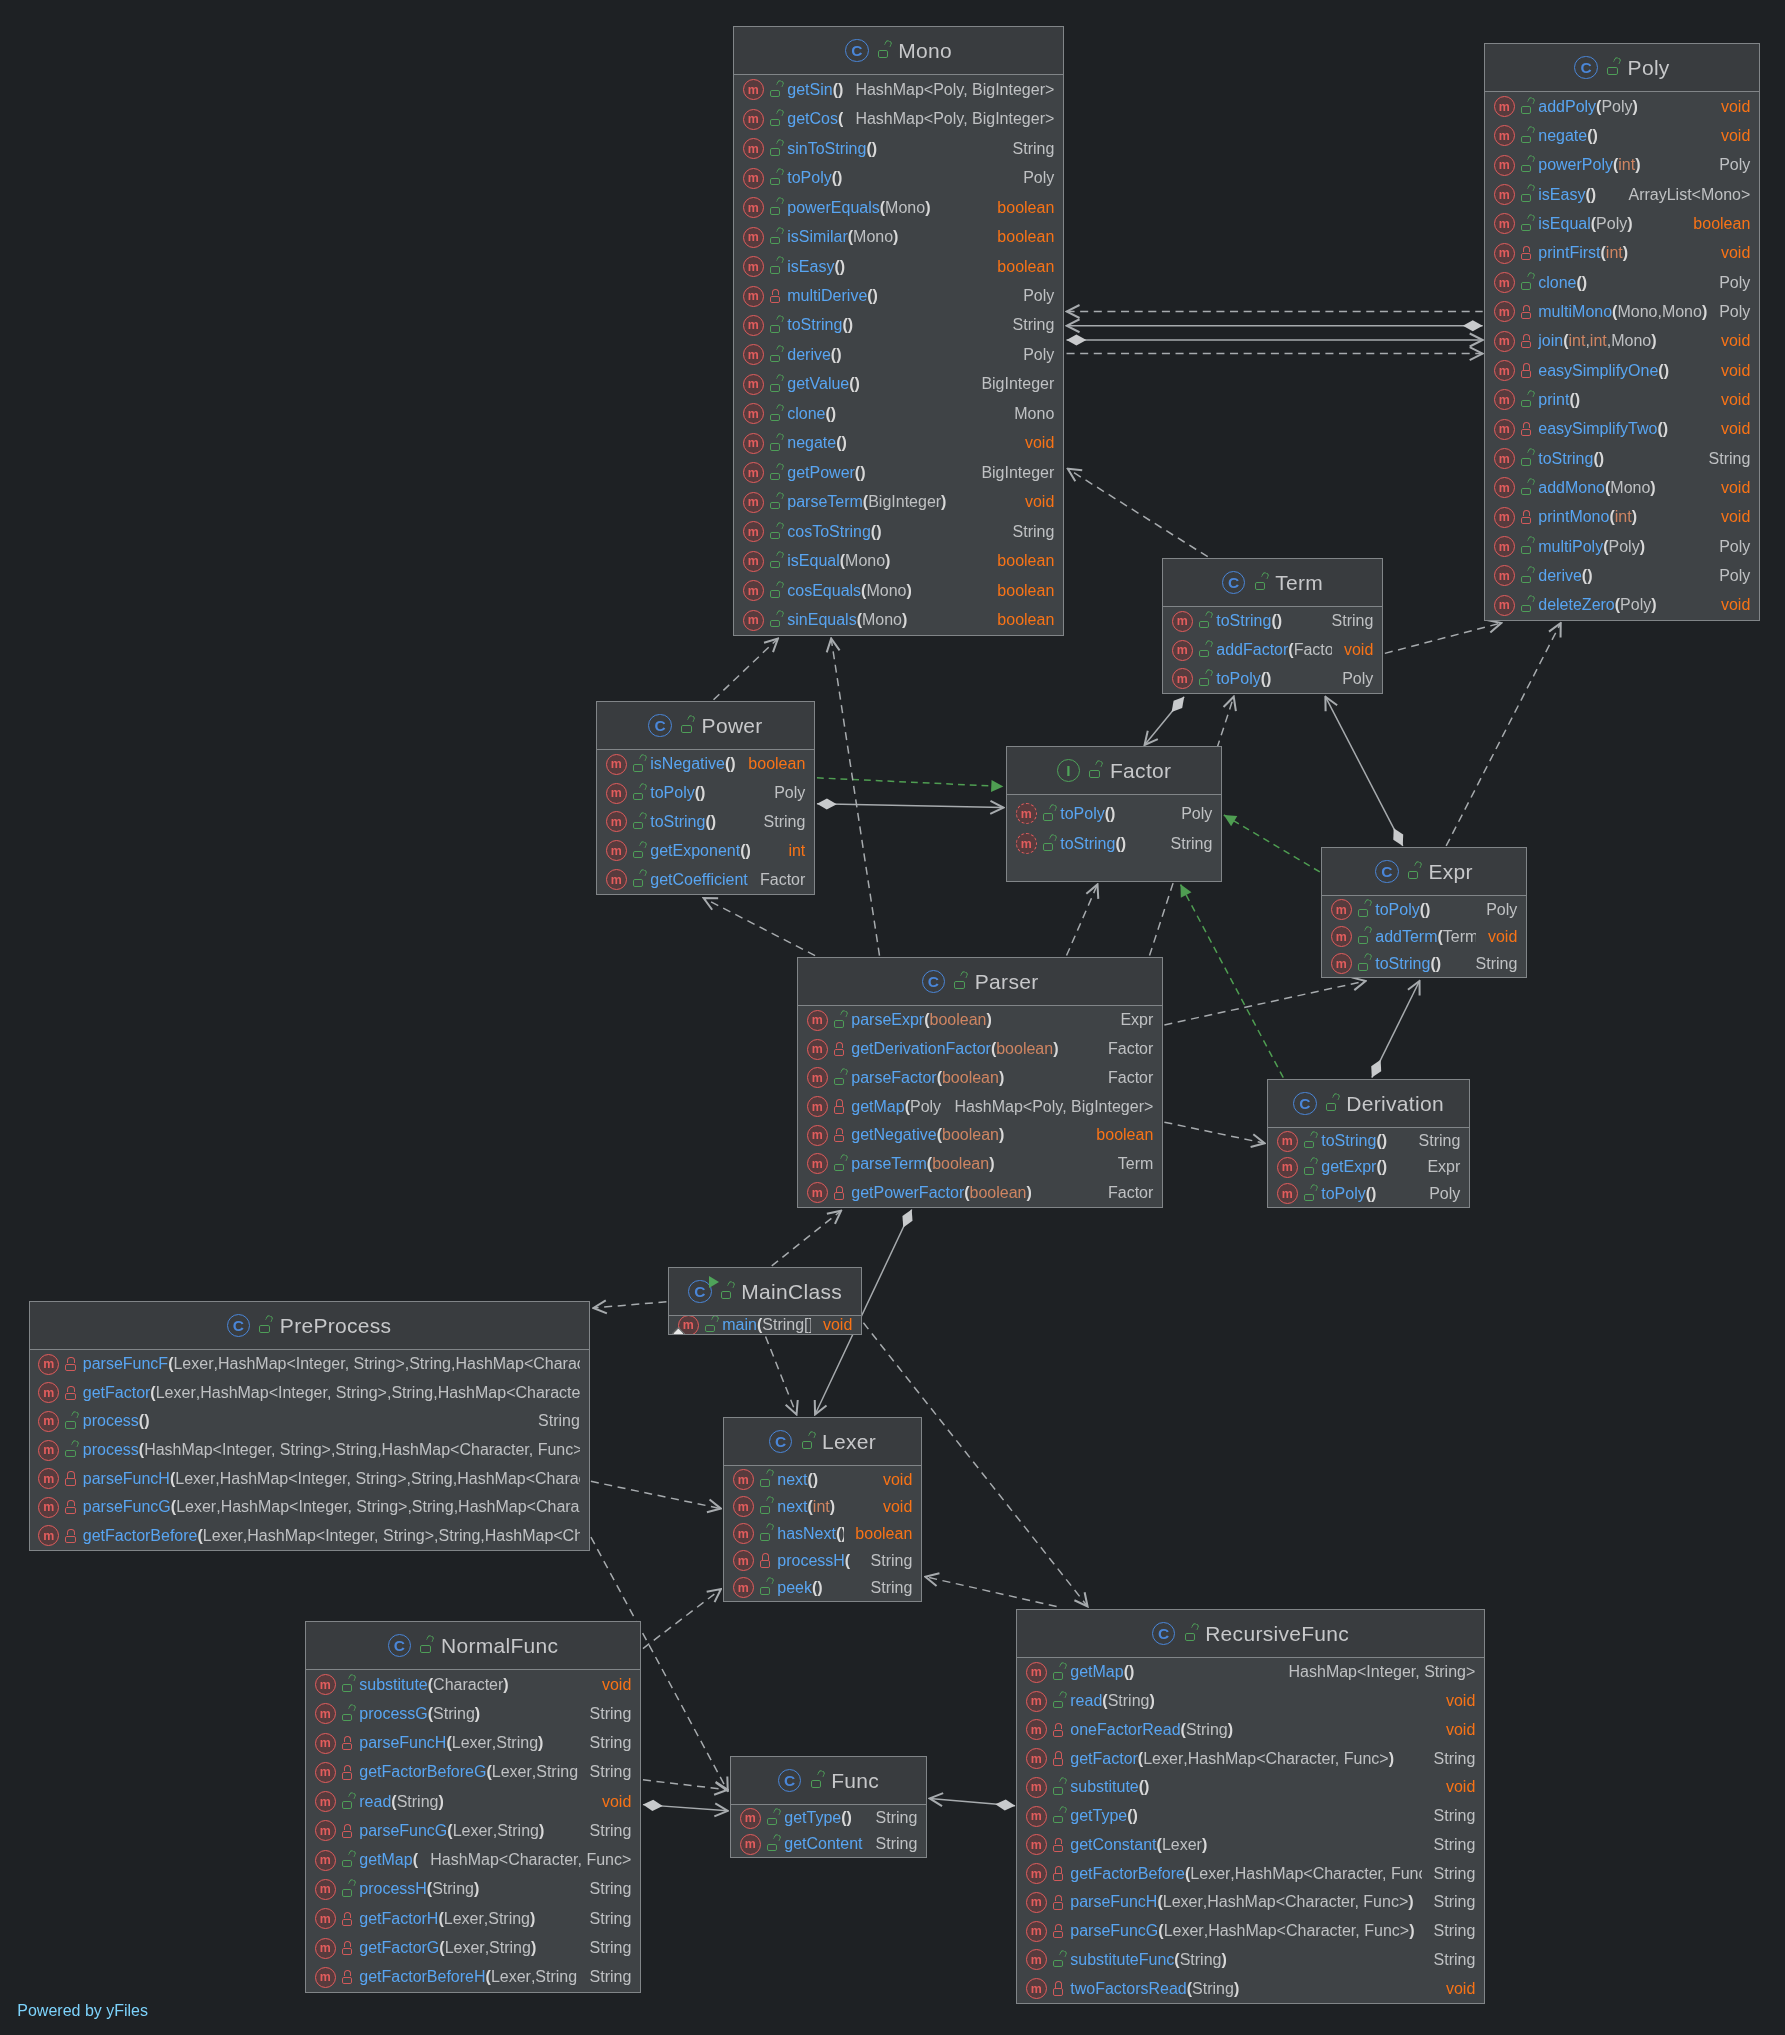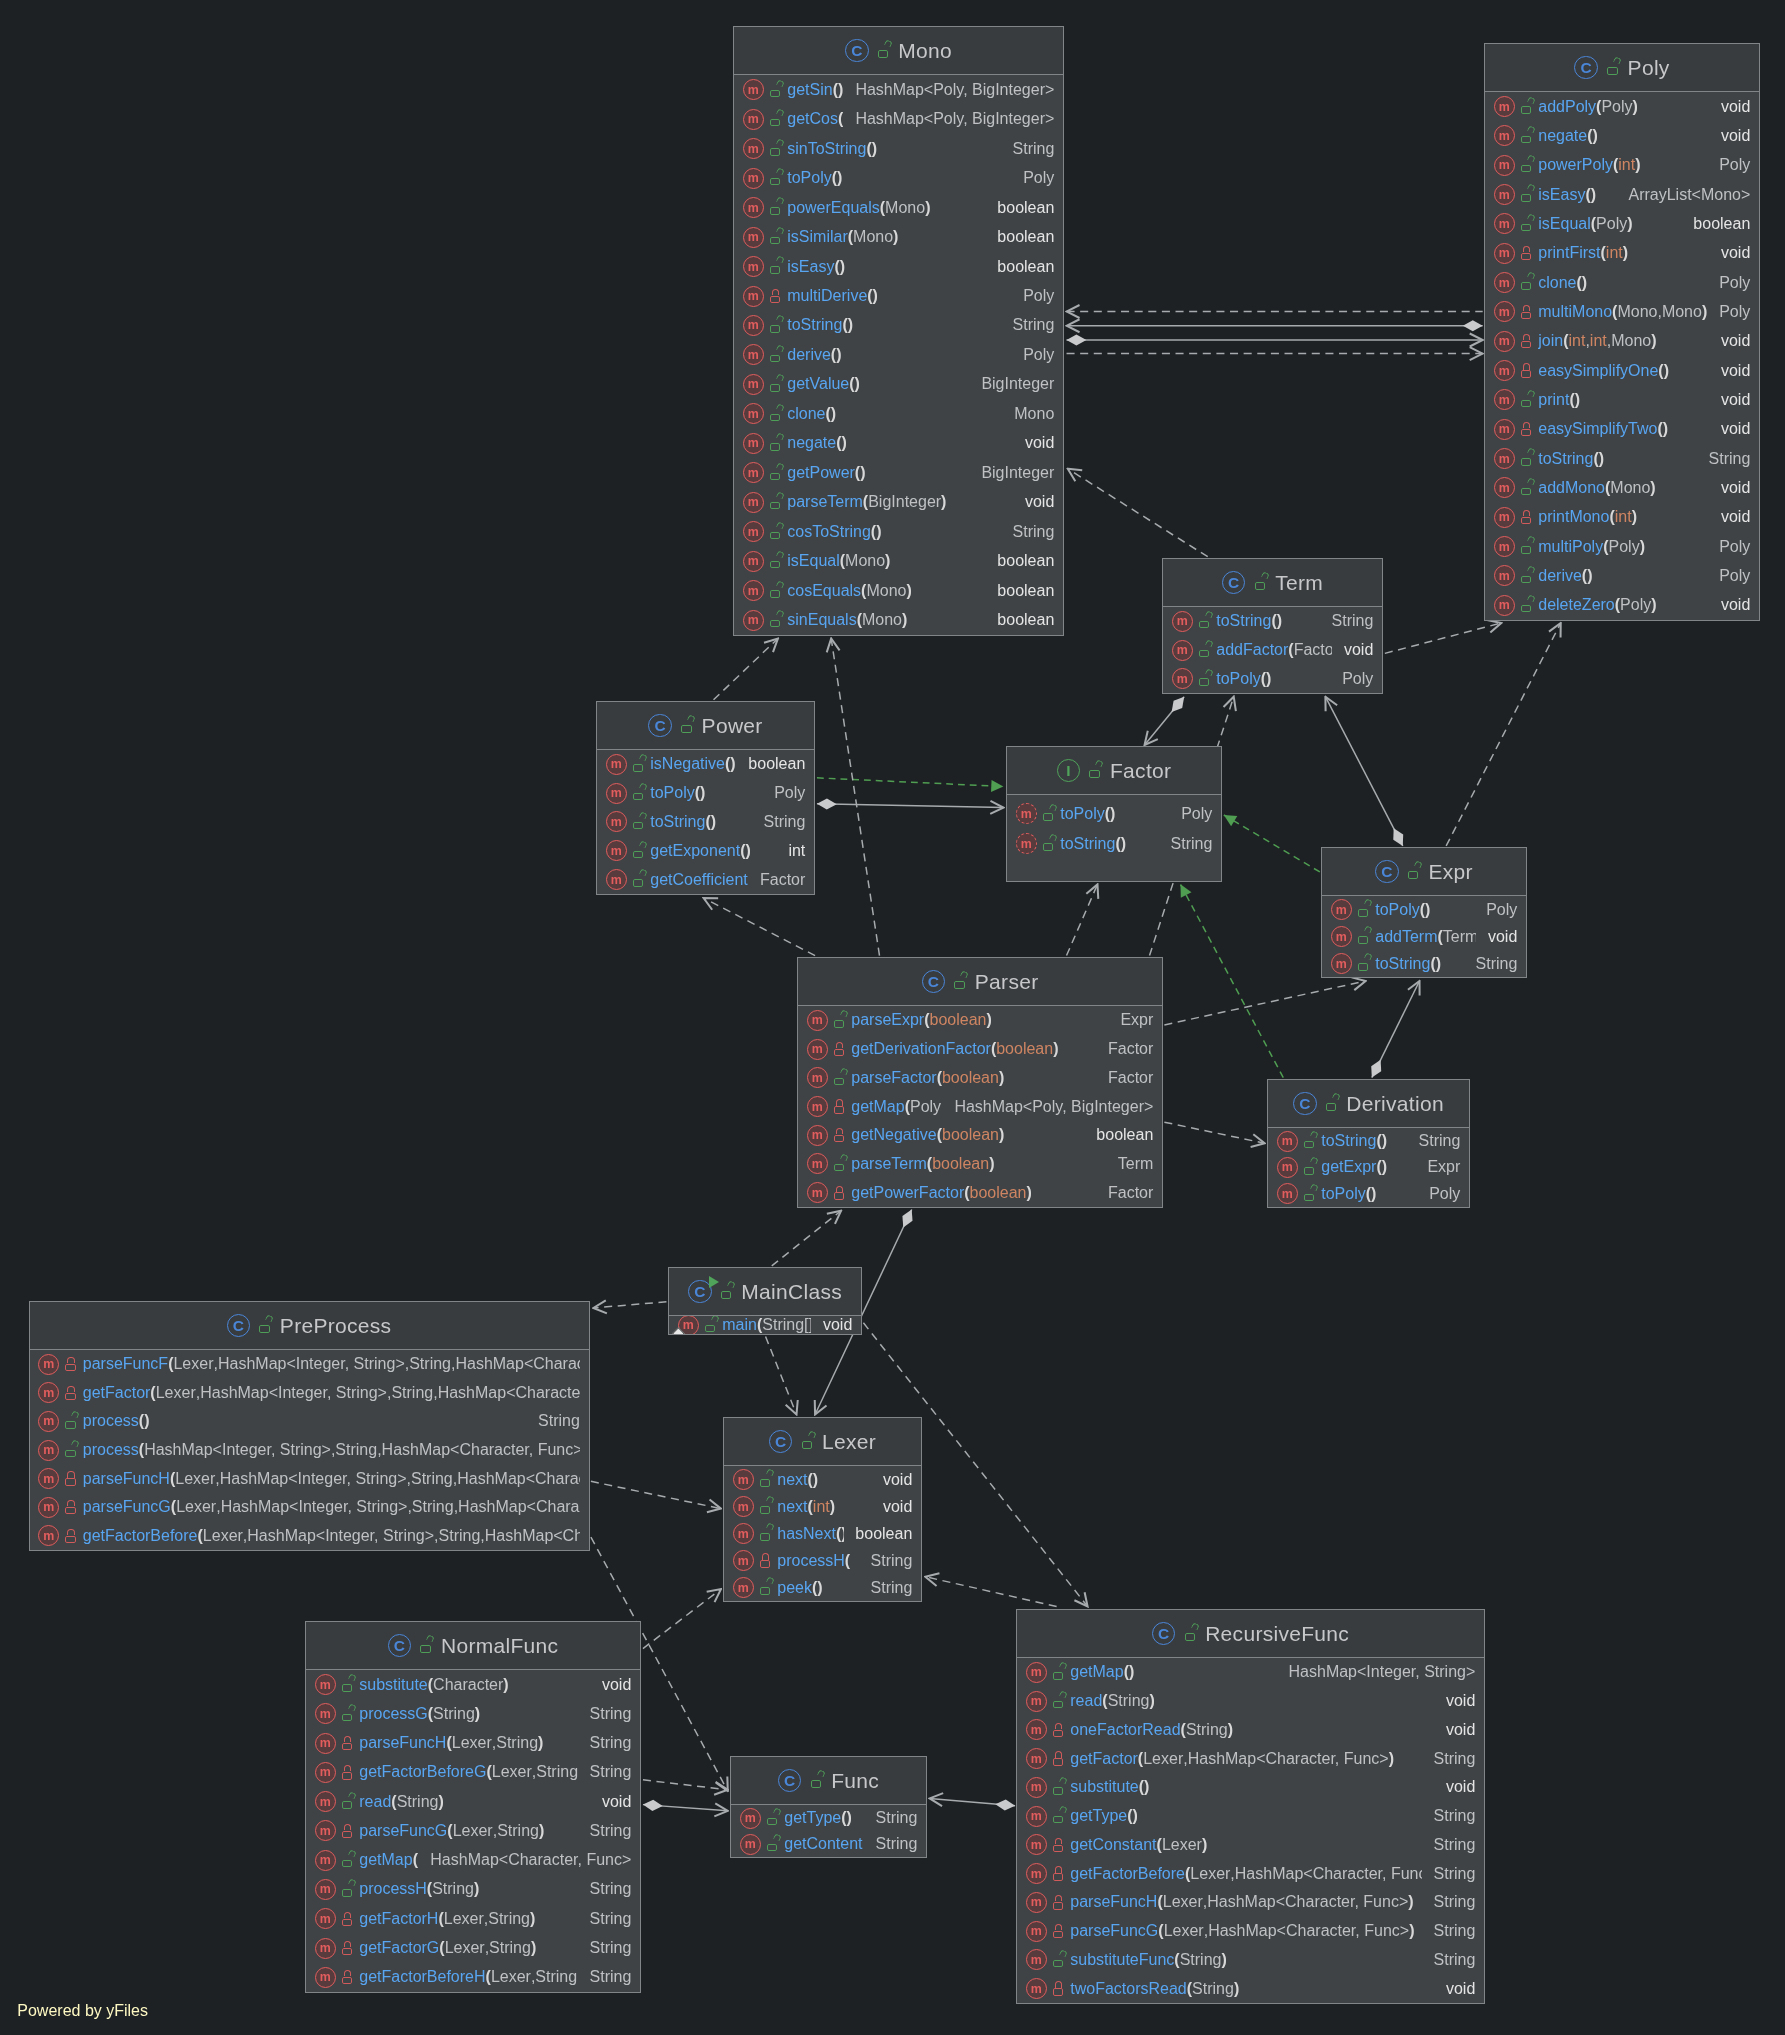--- a/index.html
+++ b/index.html
@@ -44,23 +44,23 @@
   .micon .sbadge{position:absolute;left:-4.3px;bottom:-3.1px;width:6.8px;height:6.8px;
     background:#e8e8e8;border:1.2px solid #4a4a4a;transform:rotate(45deg)}
   .sig{display:inline-flex;align-items:center;overflow:hidden}
   .mname{color:#58a5f2}
   .mname.static{}
   .paren{color:#d8d8d8;font-weight:bold}
   .tk{color:#bfc1c3}
   .tk.prim{color:#cf8562}
   .comma{color:#bfc1c3}
   .ret{margin-left:auto;padding-left:6.2px;color:#bfc1c3;flex:none}
-  .ret.prim{color:#e5e5e5}
+  .ret.prim{color:#f97316}
 
-  .watermark{position:absolute;left:17.3px;bottom:15px;color:#fef9c3;font-size:16px;z-index:2}
+  .watermark{position:absolute;left:17.3px;bottom:15px;color:#7dd3fc;font-size:16px;z-index:2}
 </style>
 </head>
 <body>
 
 <div id="stage">
     <svg width="1785" height="2035" class="edges" viewBox="0 0 2882 3286">
       <defs>
         <marker id="mk-arrow" viewBox="0 0 12 12" refX="11" refY="6" markerWidth="28" markerHeight="28" orient="auto-start-reverse" markerUnits="userSpaceOnUse">
           <path d="M2 1.5 L11 6 L2 10.5" fill="none" stroke="#a7abae" stroke-width="1.4"></path>
         </marker>

